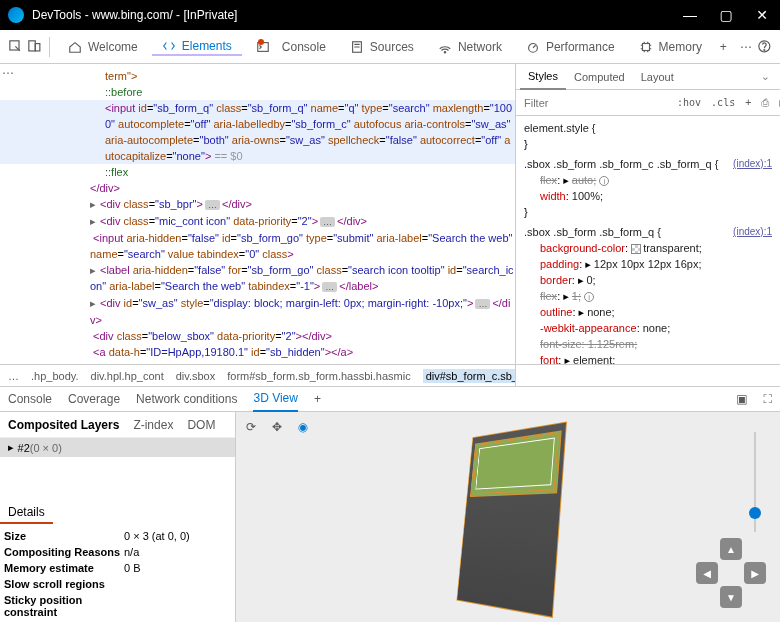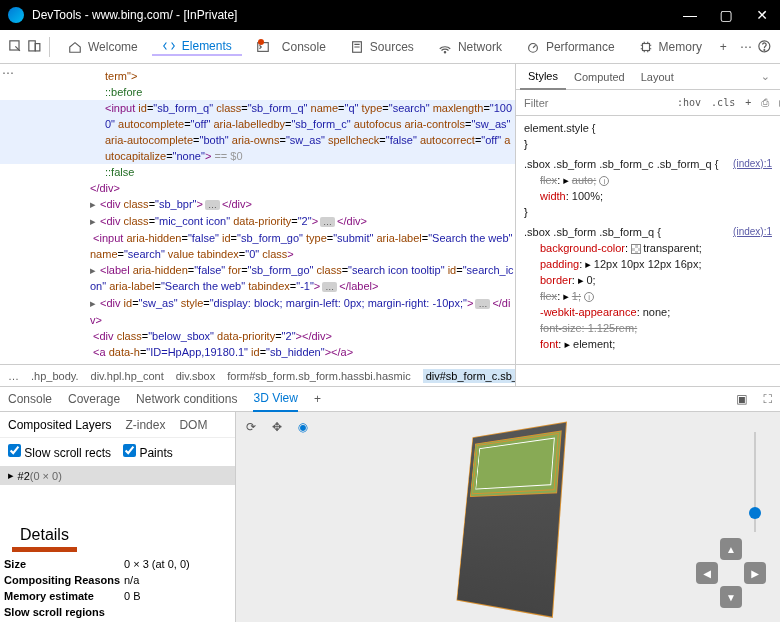--- a/index.html
+++ b/index.html
@@ -45,26 +45,26 @@
 .info-ic{display:inline-block;width:10px;height:10px;border:1px solid #888;border-radius:50%;text-align:center;line-height:9px;font-size:8px;color:#888;margin-left:3px}
 .breadcrumb{height:22px;border-top:1px solid #ccc;display:flex;align-items:center;font-size:11px;padding:0 8px;gap:12px;color:#5a5a5a;overflow:hidden;white-space:nowrap}
 .breadcrumb span.active{background:#d0e4f5;color:#000;padding:1px 3px}
 .bc-dom{width:516px;border-right:1px solid #ccc}
 .drawer-tabs{height:26px;border-top:1px solid #ccc;border-bottom:1px solid #ccc;display:flex;align-items:center;padding:0 8px;gap:16px;font-size:12px;color:#5a5a5a}
 .drawer-tabs .dtab.active{color:#0078d4;border-bottom:2px solid #0078d4;height:26px;display:flex;align-items:center}
 .drawer-tabs .spacer{flex:1}
 .drawer{display:flex;height:210px}
 .drawer-left{width:236px;border-right:1px solid #ccc;display:flex;flex-direction:column}
 .dl-tabs{display:flex;height:26px;align-items:center;padding:0 8px;gap:14px;font-size:12px;color:#5a5a5a;border-bottom:1px solid #eee}
-.dl-tabs .active{color:#000;font-weight:400}
+.dl-tabs .active{color:#000;font-weight:700}
 .dl-checks{display:flex;gap:12px;padding:6px 8px;font-size:12px;align-items:center}
 .dl-checks input{accent-color:#0078d4}
 .dl-item{background:#ddd;padding:3px 8px;font-size:11px;display:flex;align-items:center}
 .dl-item .caret{margin-right:4px}
-.details-hdr{border-bottom:5px solid #c2410c;display:inline-block;padding:3px 8px;margin:6px 12px 2px;font-size:16px}
+.details-hdr{border-bottom:2px solid #c2410c;display:inline-block;padding:3px 8px;margin:6px 0 2px;font-size:12px}
 .detail-tbl{padding:2px 4px;font-size:11px}
 .detail-tbl .row{display:flex;padding:2px 0}
 .detail-tbl .k{width:120px;font-weight:600}
 .drawer-right{flex:1;background:#ededed;position:relative;display:flex;align-items:center;justify-content:center}
 .dr-toolbar{position:absolute;top:6px;left:6px;display:flex;gap:8px}
 .dr-ic{width:18px;height:18px;color:#5a5a5a;display:flex;align-items:center;justify-content:center}
 .dr-ic.blue{color:#0078d4}
 .nav3d{position:absolute;right:14px;bottom:14px;display:grid;grid-template-columns:repeat(3,22px);grid-template-rows:repeat(3,22px);gap:2px}
 .nav3d .nb{background:#888;color:#fff;border-radius:4px;display:flex;align-items:center;justify-content:center;font-size:10px}
 .nav3d .nb.up{grid-column:2;grid-row:1}.nav3d .nb.lf{grid-column:1;grid-row:2}.nav3d .nb.rt{grid-column:3;grid-row:2}.nav3d .nb.dn{grid-column:2;grid-row:3}
@@ -166,21 +166,21 @@
       </svg>
     </div>
 </div>
 
 <div class="main">
   <div class="threedots">⋯</div>
   <div class="dom-panel">
     <div class="ln ind4"><span class="attr">term"&gt;</span></div>
     <div class="ln ind4 pseudo">::before</div>
     <div class="ln ind4 hl"><span class="tag">&lt;input</span> <span class="attr">id</span>=<span class="val">"sb_form_q"</span> <span class="attr">class</span>=<span class="val">"sb_form_q"</span> <span class="attr">name</span>=<span class="val">"q"</span> <span class="attr">type</span>=<span class="val">"search"</span> <span class="attr">maxlength</span>=<span class="val">"1000"</span> <span class="attr">autocomplete</span>=<span class="val">"off"</span> <span class="attr">aria-labelledby</span>=<span class="val">"sb_form_c"</span> <span class="attr">autofocus</span> <span class="attr">aria-controls</span>=<span class="val">"sw_as"</span> <span class="attr">aria-autocomplete</span>=<span class="val">"both"</span> <span class="attr">aria-owns</span>=<span class="val">"sw_as"</span> <span class="attr">spellcheck</span>=<span class="val">"false"</span> <span class="attr">autocorrect</span>=<span class="val">"off"</span> <span class="attr">autocapitalize</span>=<span class="val">"none"</span><span class="tag">&gt;</span> <span class="cm">== $0</span></div>
-    <div class="ln ind4 pseudo">::false</div>
+    <div class="ln ind4 pseudo">::flex</div>
     <div class="ln ind3"><span class="tag">&lt;/div&gt;</span></div>
     <div class="ln ind3"><span class="tri">▸</span><span class="tag">&lt;div</span> <span class="attr">class</span>=<span class="val">"sb_bpr"</span><span class="tag">&gt;</span><span class="ellips">…</span><span class="tag">&lt;/div&gt;</span></div>
     <div class="ln ind3"><span class="tri">▸</span><span class="tag">&lt;div</span> <span class="attr">class</span>=<span class="val">"mic_cont icon"</span> <span class="attr">data-priority</span>=<span class="val">"2"</span><span class="tag">&gt;</span><span class="ellips">…</span><span class="tag">&lt;/div&gt;</span></div>
     <div class="ln ind3"> <span class="tag">&lt;input</span> <span class="attr">aria-hidden</span>=<span class="val">"false"</span> <span class="attr">id</span>=<span class="val">"sb_form_go"</span> <span class="attr">type</span>=<span class="val">"submit"</span> <span class="attr">aria-label</span>=<span class="val">"Search the web"</span> <span class="attr">name</span>=<span class="val">"search"</span> <span class="attr">value</span> <span class="attr">tabindex</span>=<span class="val">"0"</span> <span class="attr">class</span><span class="tag">&gt;</span></div>
     <div class="ln ind3"><span class="tri">▸</span><span class="tag">&lt;label</span> <span class="attr">aria-hidden</span>=<span class="val">"false"</span> <span class="attr">for</span>=<span class="val">"sb_form_go"</span> <span class="attr">class</span>=<span class="val">"search icon tooltip"</span> <span class="attr">id</span>=<span class="val">"search_icon"</span> <span class="attr">aria-label</span>=<span class="val">"Search the web"</span> <span class="attr">tabindex</span>=<span class="val">"-1"</span><span class="tag">&gt;</span><span class="ellips">…</span><span class="tag">&lt;/label&gt;</span></div>
     <div class="ln ind3"><span class="tri">▸</span><span class="tag">&lt;div</span> <span class="attr">id</span>=<span class="val">"sw_as"</span> <span class="attr">style</span>=<span class="val">"display: block; margin-left: 0px; margin-right: -10px;"</span><span class="tag">&gt;</span><span class="ellips">…</span><span class="tag">&lt;/div&gt;</span></div>
     <div class="ln ind3"> <span class="tag">&lt;div</span> <span class="attr">class</span>=<span class="val">"below_sbox"</span> <span class="attr">data-priority</span>=<span class="val">"2"</span><span class="tag">&gt;&lt;/div&gt;</span></div>
     <div class="ln ind3"> <span class="tag">&lt;a</span> <span class="attr">data-h</span>=<span class="val">"ID=HpApp,19180.1"</span> <span class="attr">id</span>=<span class="val">"sb_hidden"</span><span class="tag">&gt;&lt;/a&gt;</span></div>
     <div class="ln ind3"> <span class="tag">&lt;input</span> <span class="attr">type</span>=<span class="val">"hidden"</span> <span class="attr">value</span>=<span class="val">"QBLH"</span> <span class="attr">name</span>=<span class="val">"form"</span><span class="tag">&gt;</span></div>
 
@@ -210,20 +210,21 @@
         <div class="prop"><span class="propn">width</span>: <span class="propv">100%;</span></div>
         <span>}</span>
       </div>
       <div class="rule">
         <span class="rule-link">(index):1</span>
         <span class="sel">.sbox .sb_form .sb_form_q {</span>
         <div class="prop"><span class="propn">background-color</span>: <span class="swatch trans"></span><span class="propv">transparent;</span></div>
         <div class="prop"><span class="propn">padding</span>: ▸ <span class="propv">12px 10px 12px 16px;</span></div>
         <div class="prop"><span class="propn">border</span>: ▸ <span class="propv">0;</span></div>
         <div class="prop"><span class="propn struck">flex</span>: ▸ <span class="propv struck">1;</span><span class="info-ic">i</span></div>
+        <div class="prop"><span class="propn">outline</span>: ▸ <span class="propv">none;</span></div>
         <div class="prop"><span class="propn">-webkit-appearance</span>: <span class="propv">none;</span></div>
         <div class="prop struck">font-size: 1.125rem;</div>
         <div class="prop"><span class="propn">font</span>: ▸ <span class="propv">element;</span></div>
         
         
       </div>
 
     </div>
   </div>
 </div>
@@ -251,24 +252,20 @@
   <div>⛶</div>
 </div>
 
 <div class="drawer">
   <div class="drawer-left">
     <div class="dl-tabs">
       <div class="active">Composited Layers</div>
       <div>Z-index</div>
       <div>DOM</div>
     </div>
-    <div class="dl-checks">
-      <label><input type="checkbox" checked="" style=""> <span>Slow scroll rects</span></label>
-      <label><input type="checkbox" checked="" style=""> <span>Paints</span></label>
-    </div>
     <div class="dl-item">
         <span class="caret">▸</span>
         <span>#2</span>
         <span style="color:#666">(0 × 0)</span>
       </div>
     <div style="flex:1"></div>
     <div><span class="details-hdr">Details</span></div>
     <div class="detail-tbl">
       <div class="row">
           <div class="k">Size</div>
@@ -279,20 +276,24 @@
           <div>n/a</div>
         </div>
       <div class="row">
           <div class="k">Memory estimate</div>
           <div>0 B</div>
         </div>
       <div class="row">
           <div class="k">Slow scroll regions</div>
           <div></div>
         </div>
+      <div class="row">
+          <div class="k">Sticky position constraint</div>
+          <div></div>
+        </div>
     </div>
   </div>
   <div class="drawer-right">
     <div class="dr-toolbar">
       <div class="dr-ic">⟳</div>
       <div class="dr-ic">✥</div>
       <div class="dr-ic blue">◉</div>
     </div>
     <div class="slider">
         <div class="dot"></div>

